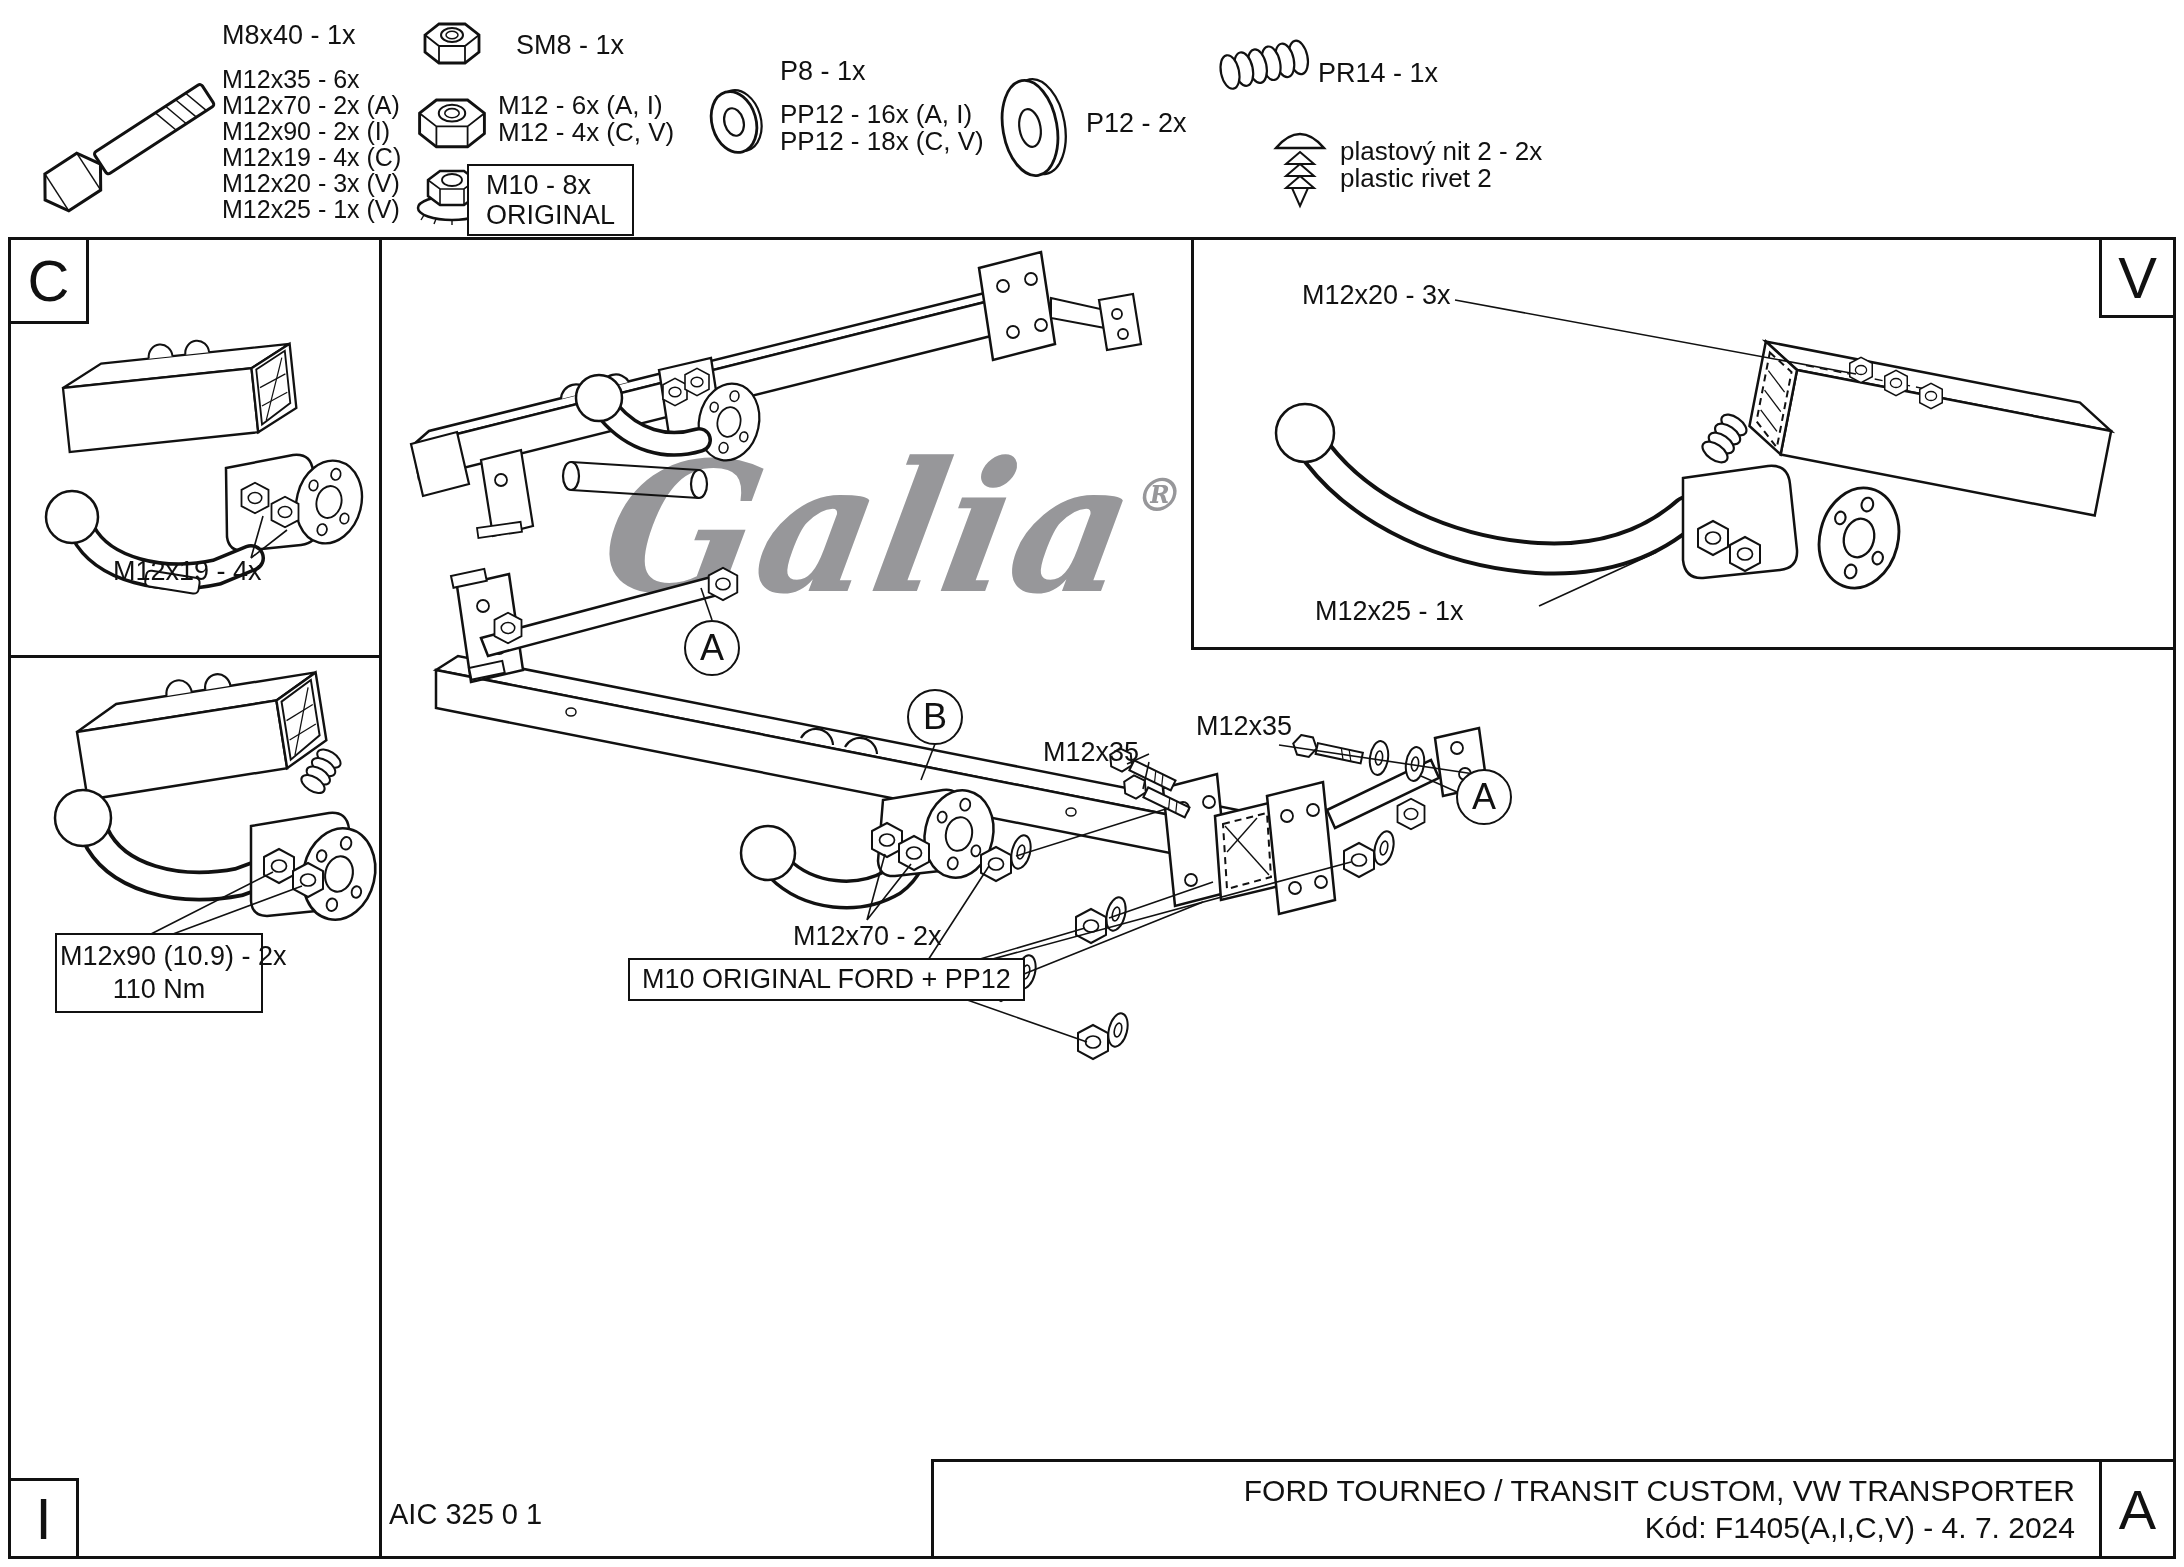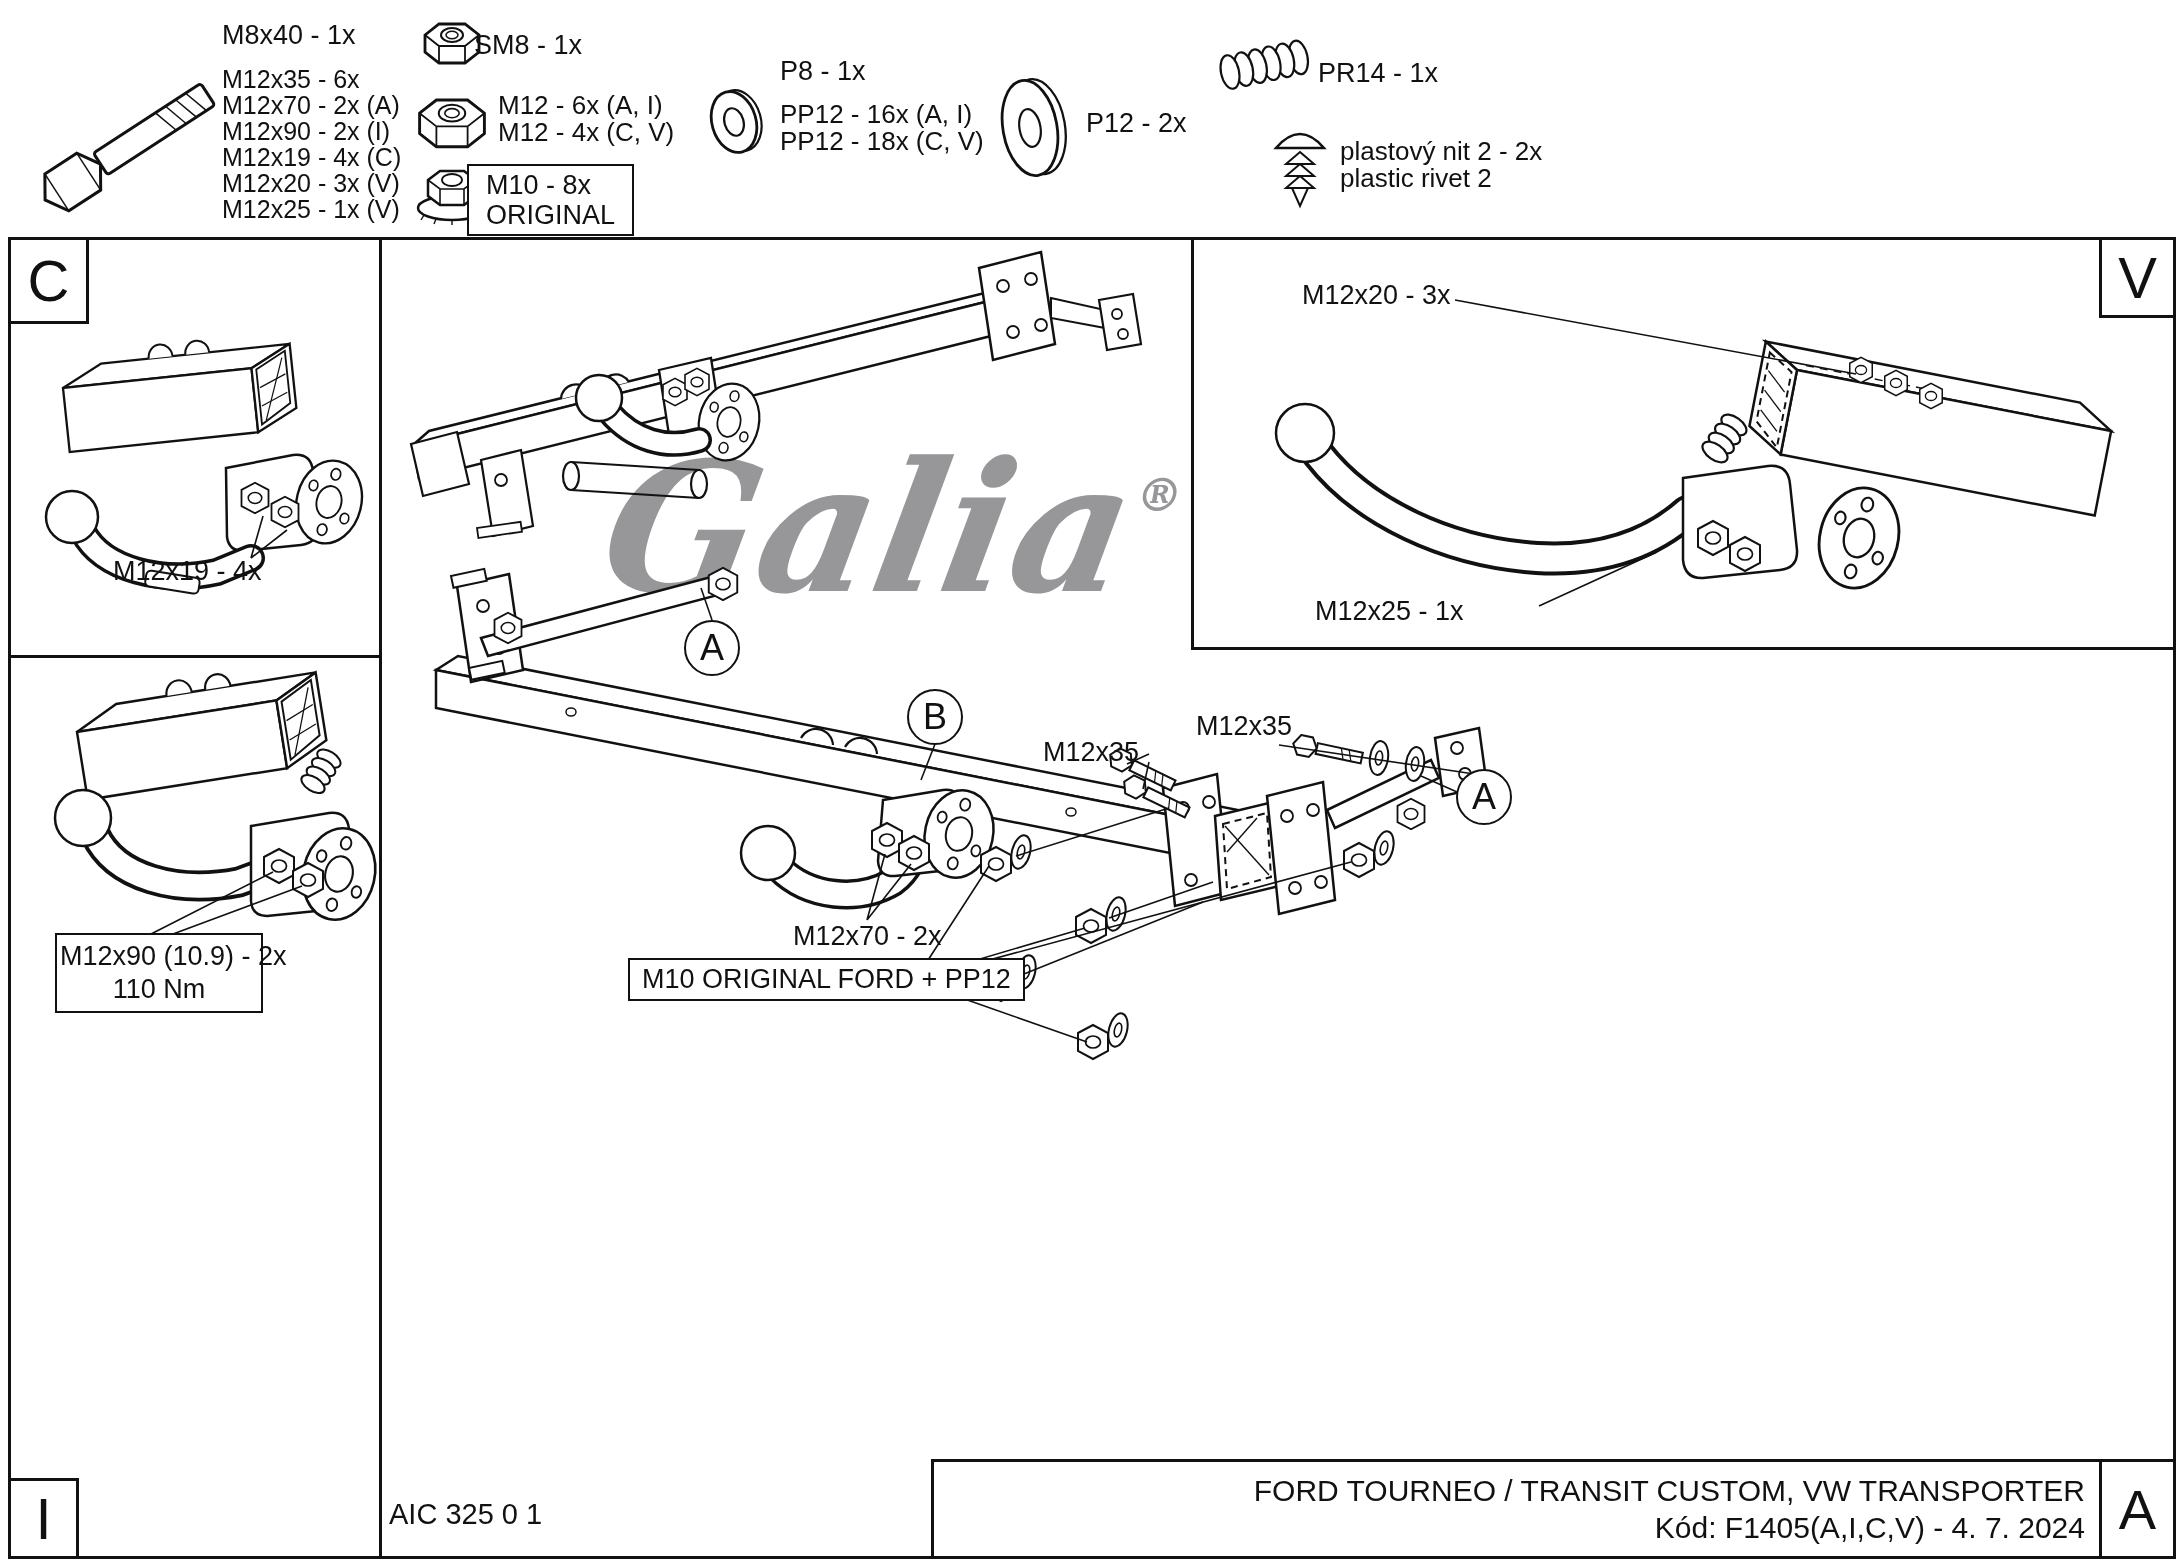--- a/index.html
+++ b/index.html
@@ -24,21 +24,21 @@
   .circ { position:absolute; width:56px; height:56px; border:2.5px solid #111; border-radius:50%;
           display:flex; align-items:center; justify-content:center; font-size:36px; background:#fff; z-index:4; }
   .watermark { position:absolute; left:596px; top:198px; z-index:1; color:#97979a;
                font-family:"DejaVu Serif","Liberation Serif",serif; font-style:italic; font-weight:bold;
                font-size:180px; line-height:1; transform:skewX(-10deg); white-space:nowrap; }
   .watermark sup { font-size:46px; vertical-align:80px; font-style:normal; }
   svg.art { position:absolute; left:0; top:0; z-index:2; }
   .footer-bar { position:absolute; left:920px; right:0; bottom:0; height:97px; background:#fff;
                 border-top:3px solid #111; border-left:3px solid #111; display:flex; z-index:4; }
   .footer-text { flex:1; display:flex; flex-direction:column; justify-content:center; align-items:flex-end;
-                 padding-right:14px; gap:3px; font-size:30px; white-space:nowrap; }
+                 padding-right:24px; gap:3px; font-size:30px; white-space:nowrap; }
   .a-box { width:74px; border-left:3px solid #111; display:flex; align-items:center; justify-content:center; font-size:56px; }
   .ibox-text { line-height:33px; text-align:center; }
 </style>
 </head>
 <body>
 
 <div class="stage">
 
   <div class="abs" style="left:0;top:0;width:2184px;height:237px;">
 
@@ -65,21 +65,21 @@
     </div>
 
     <svg class="abs" style="left:408px;top:8px" width="88" height="72" viewBox="0 0 88 72">
       <g transform="translate(44,36)">
         <path d="M -27,-9 L -13,-20 L 13,-20 L 27,-9 L 27,8 L 13,19 L -13,19 L -27,8 Z" fill="#fff" stroke="#111" stroke-width="2.8"></path>
         <path d="M -27,-9 L -13,2 L 13,2 L 27,-9 M -13,2 L -13,19 M 13,2 L 13,19" fill="none" stroke="#111" stroke-width="1.8"></path>
         <ellipse cx="0" cy="-9" rx="11" ry="7" fill="#fff" stroke="#111" stroke-width="2"></ellipse>
         <ellipse cx="0" cy="-9" rx="6" ry="3.8" fill="#fff" stroke="#111" stroke-width="1.5"></ellipse>
       </g>
     </svg>
-    <div class="lbl" style="left:474px;top:30px">SM8 - 1x</div>
+    <div class="lbl" style="left:516px;top:30px">SM8 - 1x</div>
 
     <svg class="abs" style="left:404px;top:84px" width="96" height="82" viewBox="0 0 96 82">
       <g transform="translate(48,40) scale(1.2)">
         <path d="M -27,-9 L -13,-20 L 13,-20 L 27,-9 L 27,8 L 13,19 L -13,19 L -27,8 Z" fill="#fff" stroke="#111" stroke-width="2.4"></path>
         <path d="M -27,-9 L -13,2 L 13,2 L 27,-9 M -13,2 L -13,19 M 13,2 L 13,19" fill="none" stroke="#111" stroke-width="1.5"></path>
         <ellipse cx="0" cy="-9" rx="11" ry="7" fill="#fff" stroke="#111" stroke-width="1.7"></ellipse>
         <ellipse cx="0" cy="-9" rx="6" ry="3.8" fill="#fff" stroke="#111" stroke-width="1.3"></ellipse>
       </g>
     </svg>
     <div class="abs lines27" style="left:498px;top:92px">

